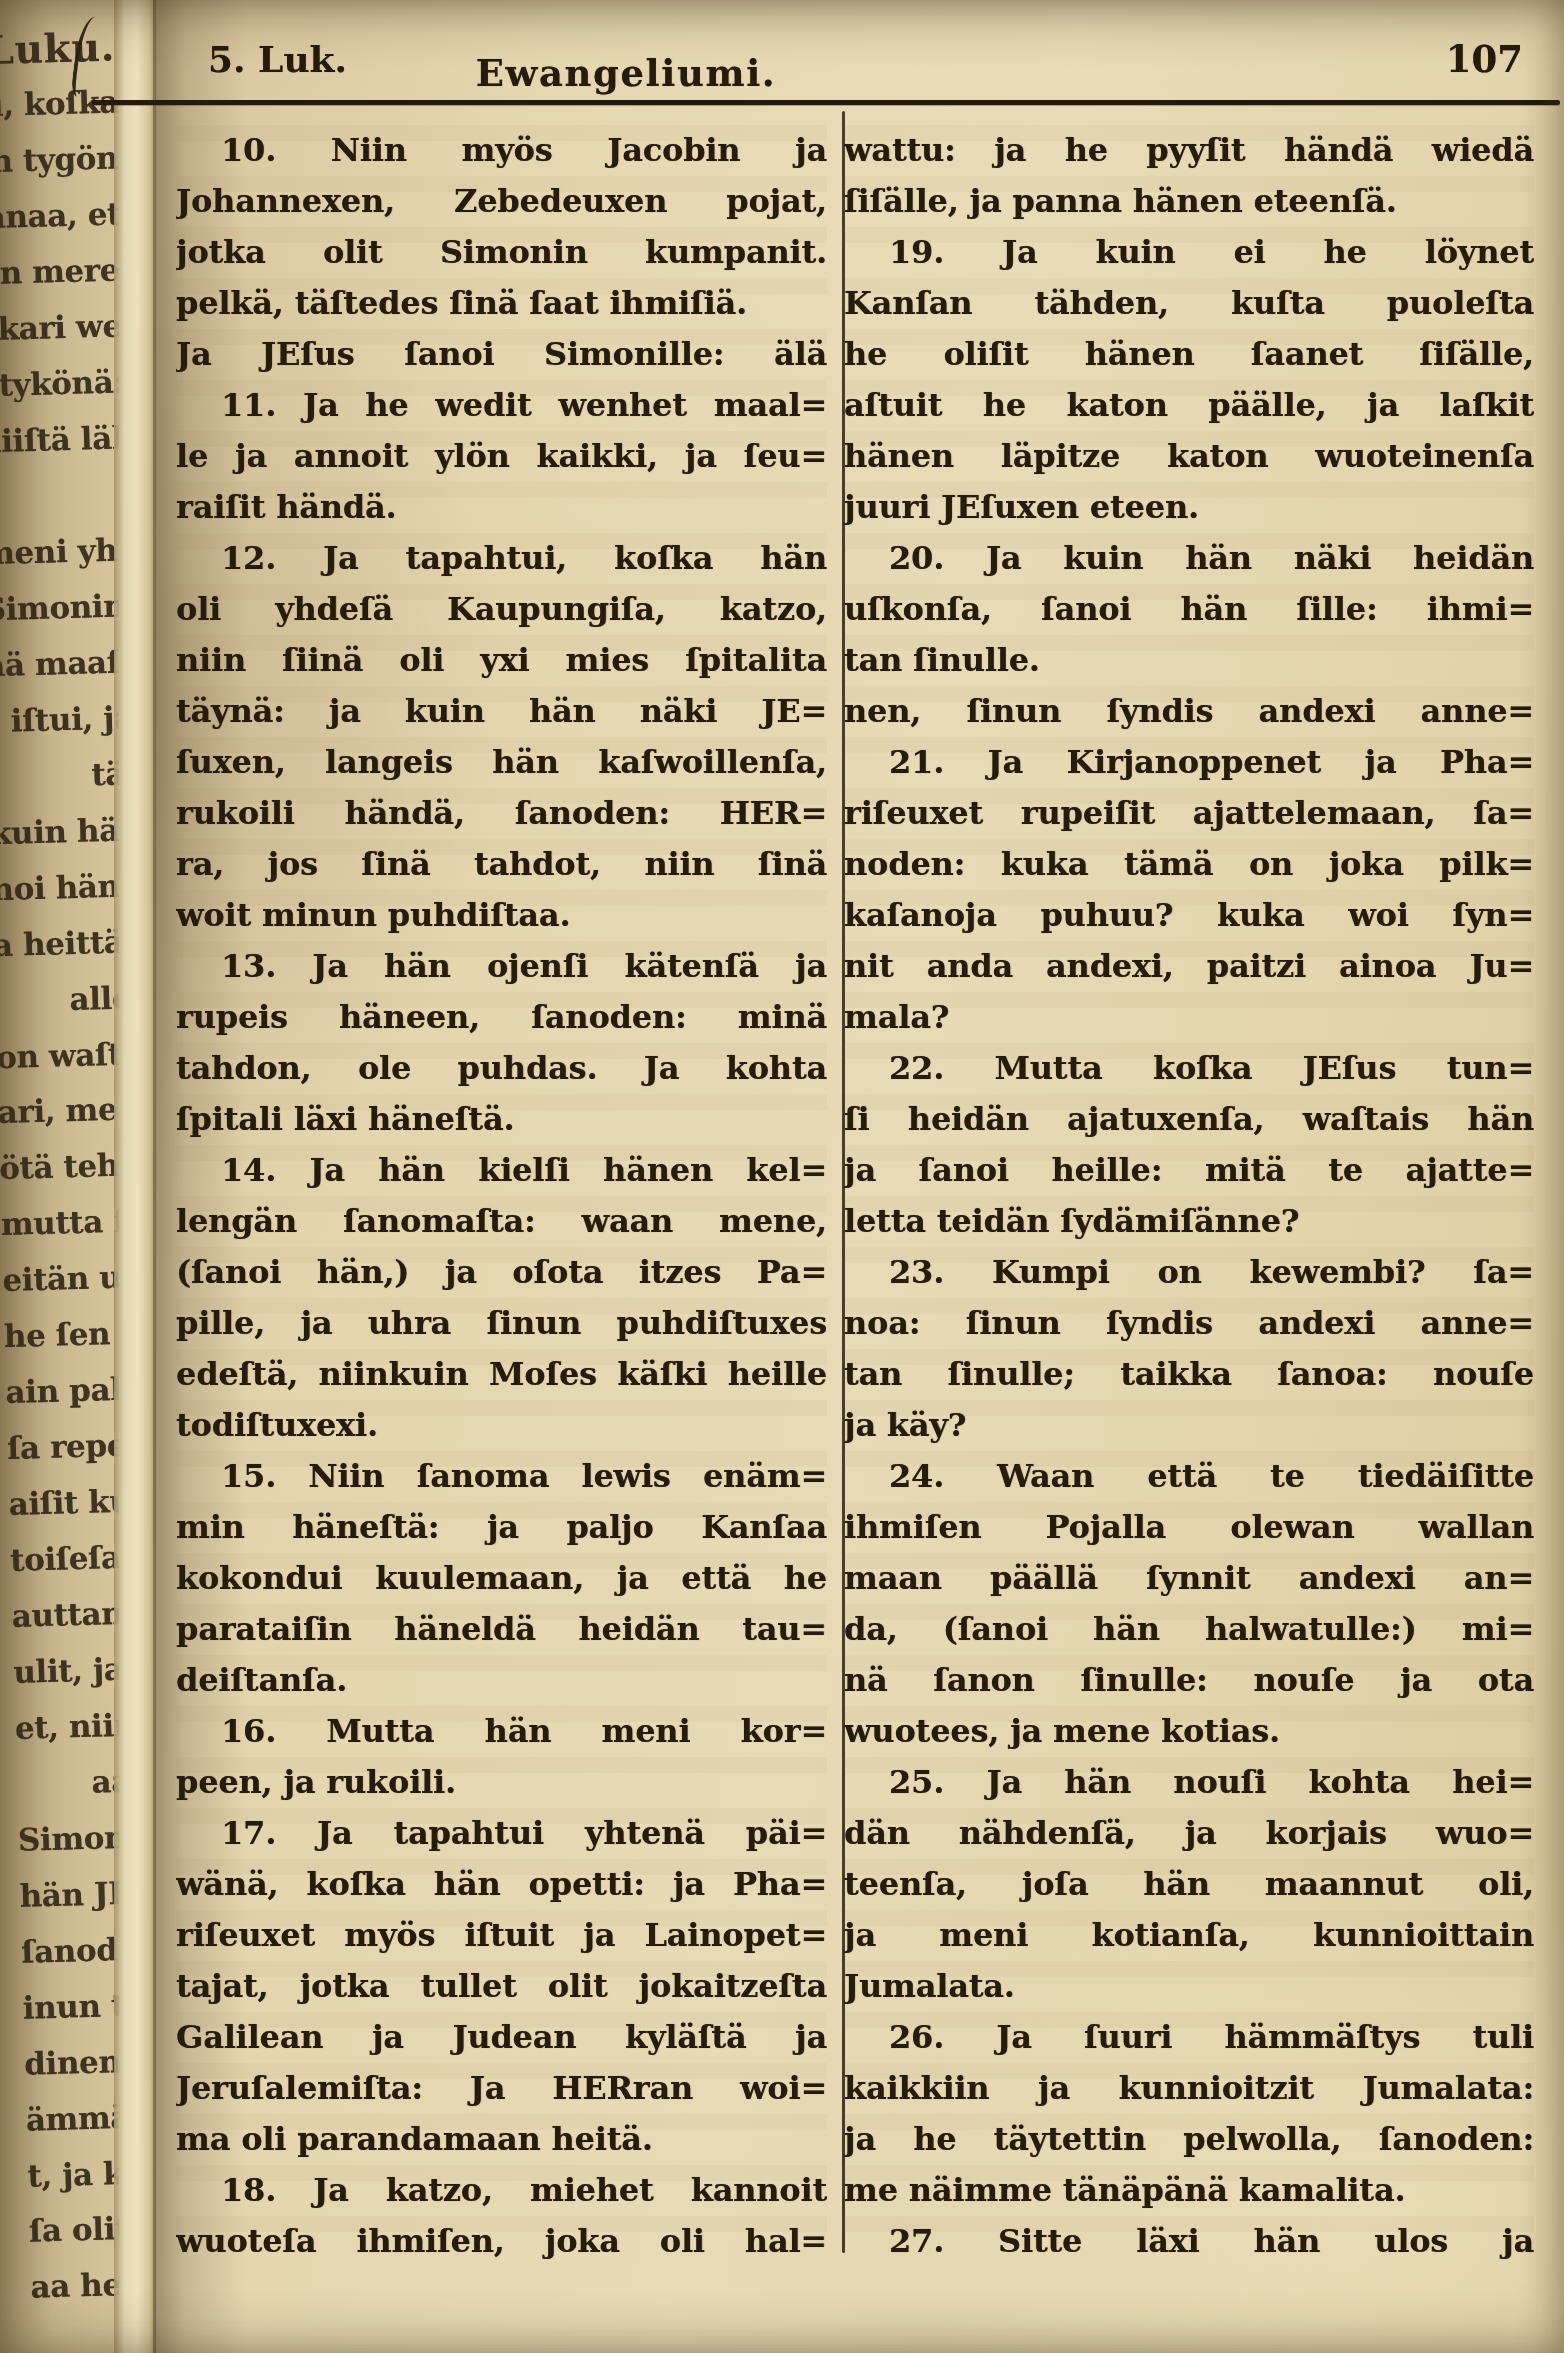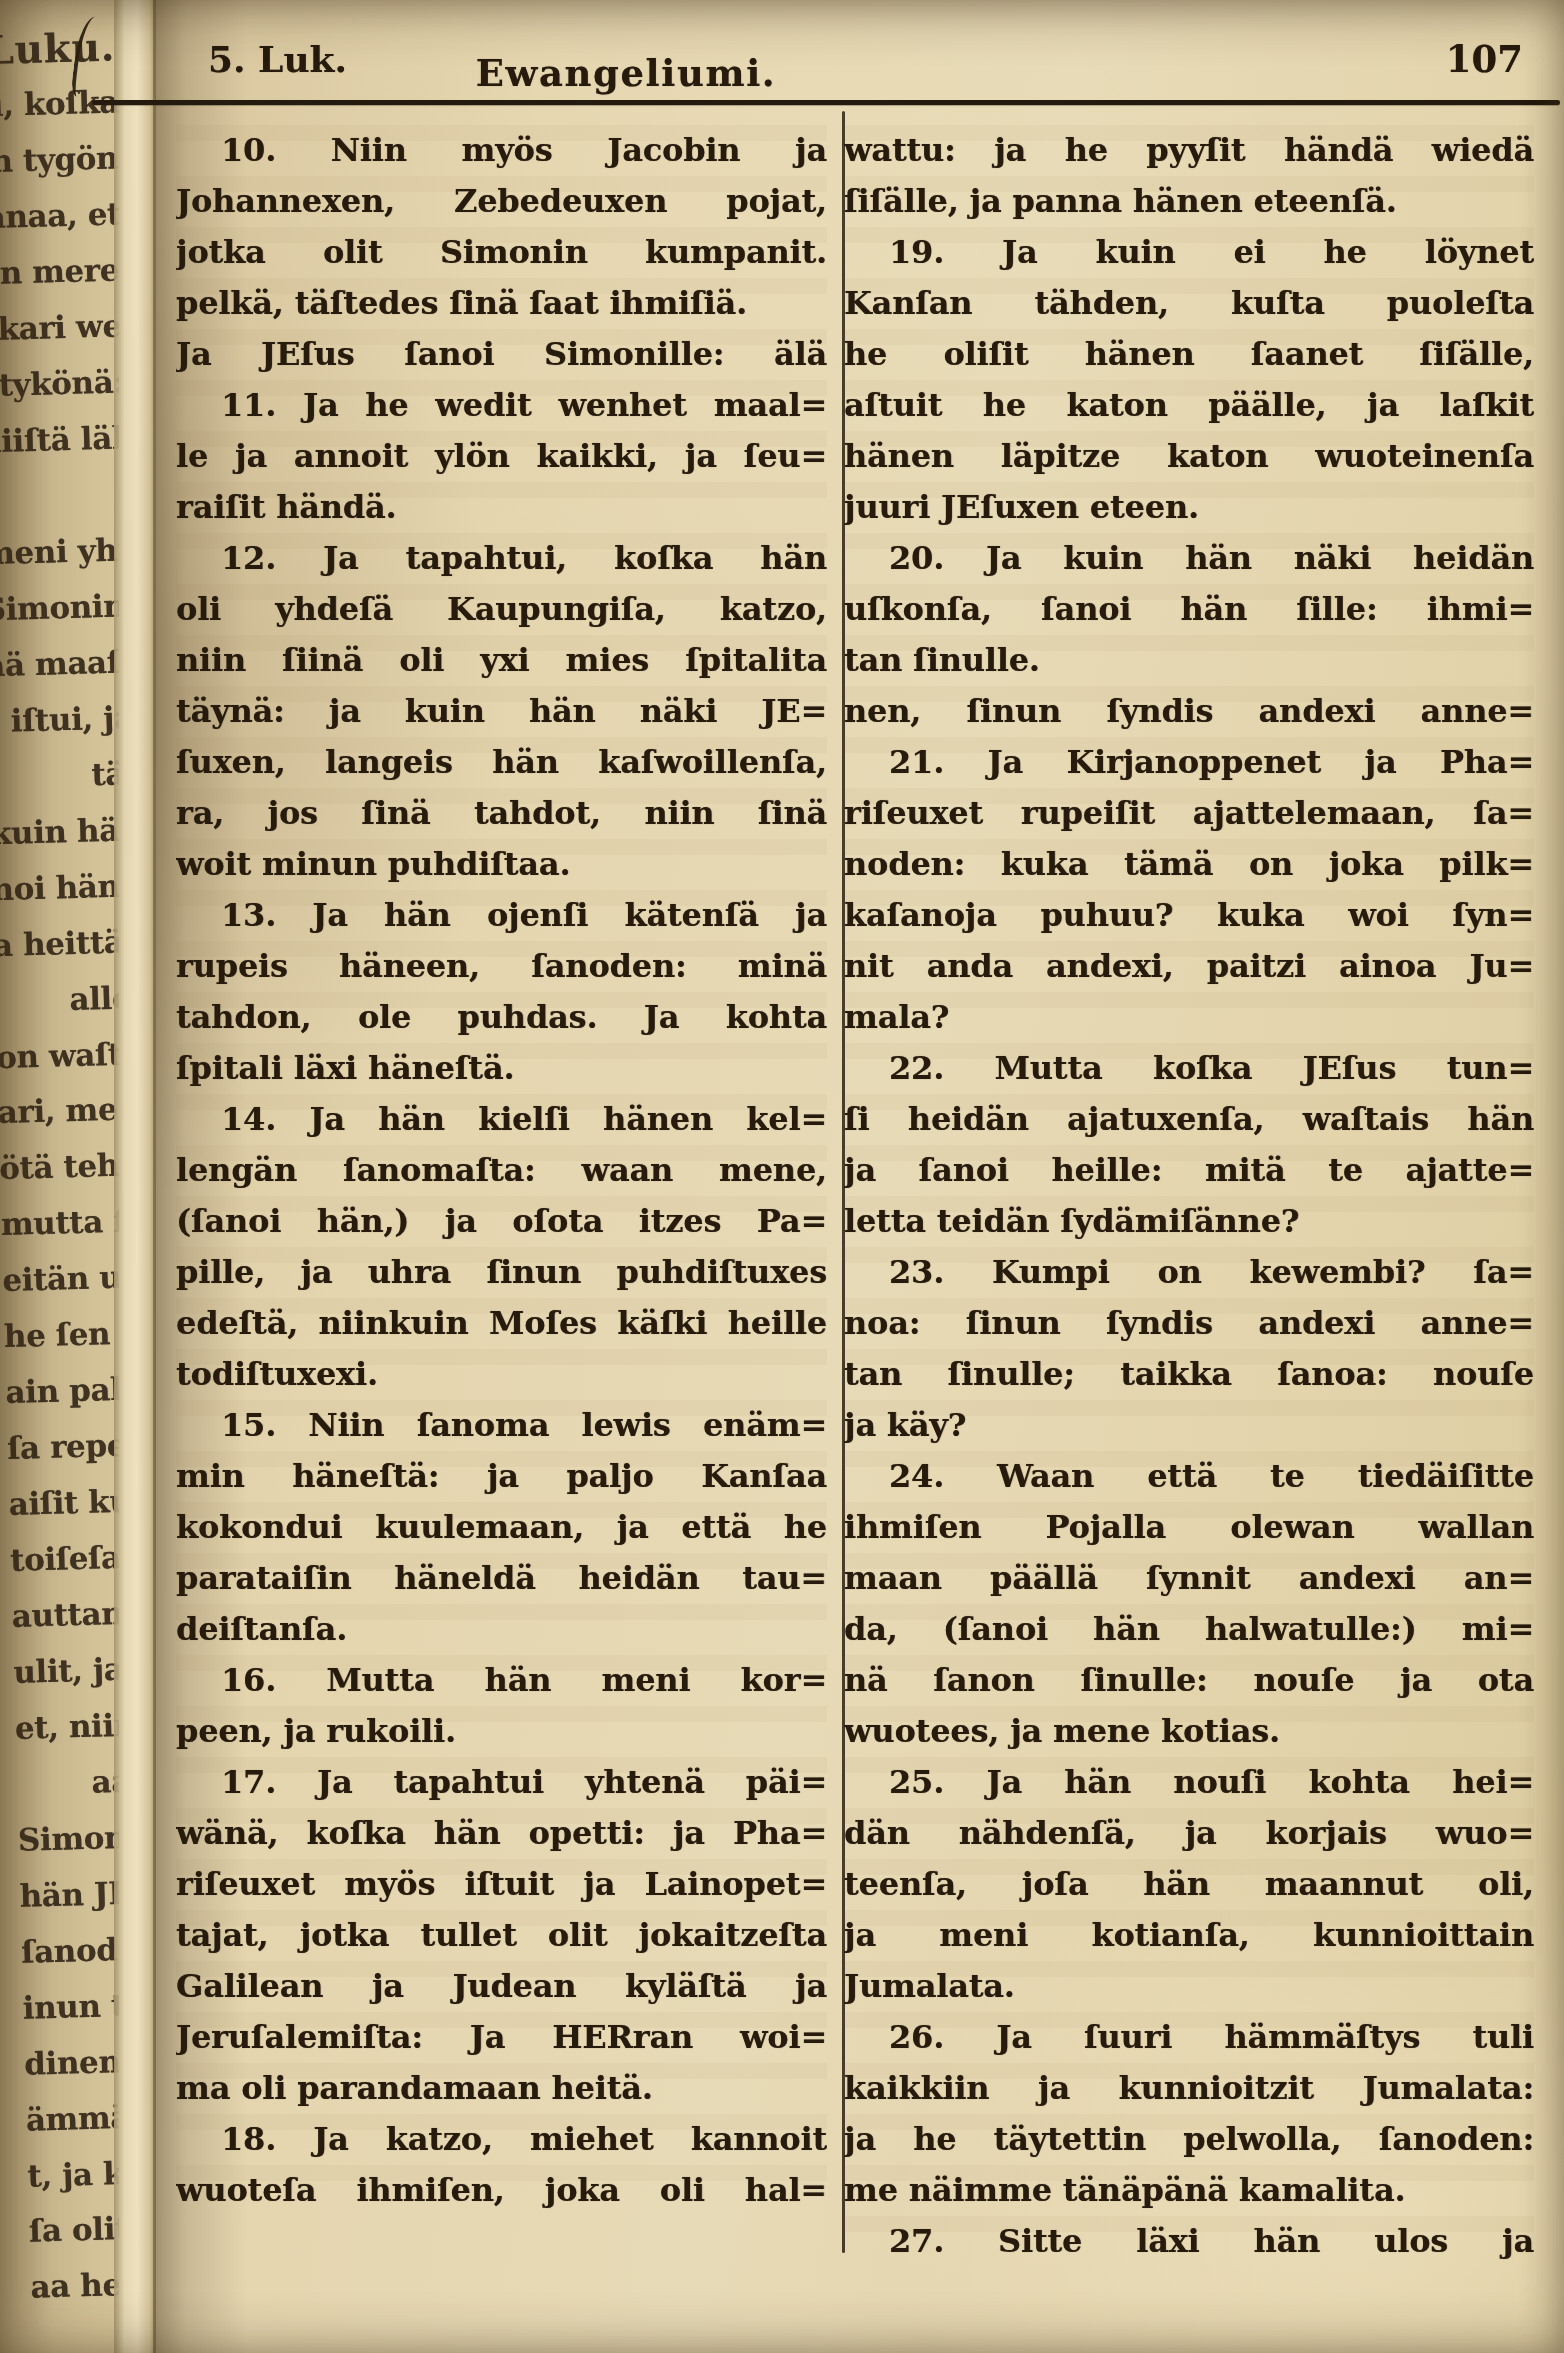--- a/index.html
+++ b/index.html
@@ -126,20 +126,21 @@
         <div class="line">pelkä, täſtedes ſinä ſaat ihmiſiä.</div>
         <div class="line just">Ja JEſus ſanoi Simonille: älä</div>
         <div class="line indent just">11. Ja he wedit wenhet maal=</div>
         <div class="line just">le ja annoit ylön kaikki, ja ſeu=</div>
         <div class="line">raiſit händä.</div>
         <div class="line indent just">12. Ja tapahtui, koſka hän</div>
         <div class="line just">oli yhdeſä Kaupungiſa, katzo,</div>
         <div class="line just">niin ſiinä oli yxi mies ſpitalita</div>
         <div class="line just">täynä: ja kuin hän näki JE=</div>
         <div class="line just">ſuxen, langeis hän kaſwoillenſa,</div>
+        <div class="line just">rukoili händä, ſanoden: HER=</div>
         <div class="line just">ra, jos ſinä tahdot, niin ſinä</div>
         <div class="line">woit minun puhdiſtaa.</div>
         <div class="line indent just">13. Ja hän ojenſi kätenſä ja</div>
         <div class="line just">rupeis häneen, ſanoden: minä</div>
         <div class="line just">tahdon, ole puhdas. Ja kohta</div>
         <div class="line">ſpitali läxi häneſtä.</div>
         <div class="line indent just">14. Ja hän kielſi hänen kel=</div>
         <div class="line just">lengän ſanomaſta: waan mene,</div>
         <div class="line just">(ſanoi hän,) ja oſota itzes Pa=</div>
         <div class="line just">pille, ja uhra ſinun puhdiſtuxes</div>

